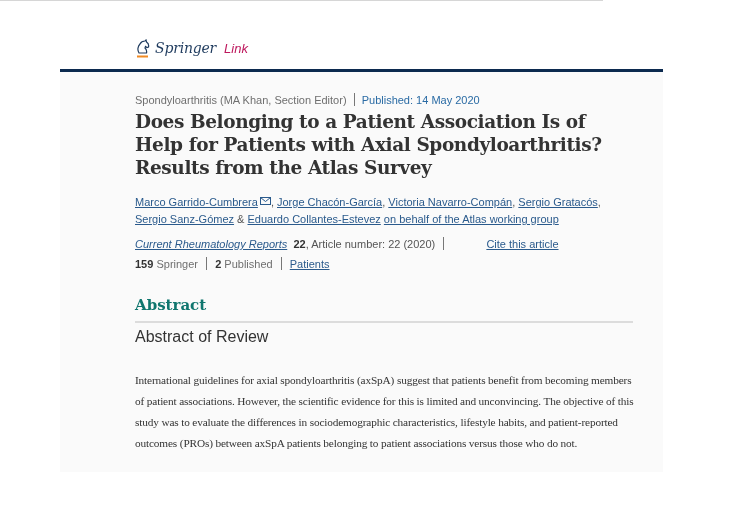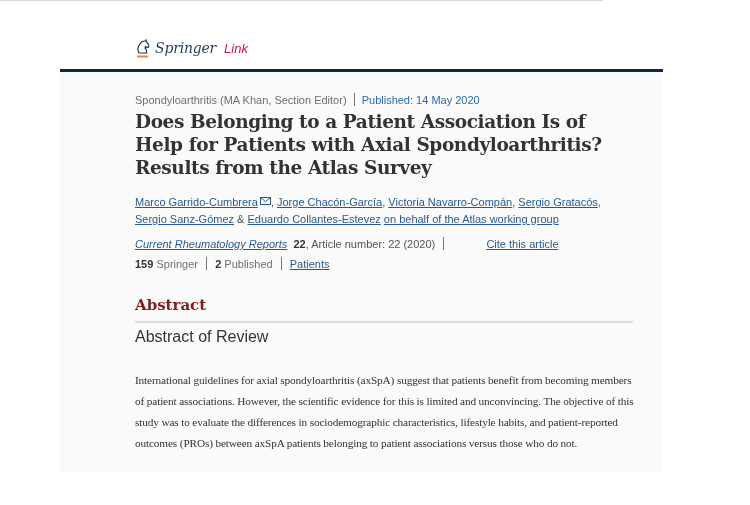--- a/index.html
+++ b/index.html
@@ -60,21 +60,21 @@
   }
 
   .metrics-line {
     position:absolute; left:135px; top:257px; font-size:11px; color:#6f6f6f; white-space:nowrap;
   }
   .metrics-line b { color:#333; }
   .metrics-line a { color:#2a5a8c; text-decoration:underline; }
 
   .abstract-heading {
     position:absolute; left:135px; top:296px; margin:0;
-    font-family:"DejaVu Serif", serif; font-weight:bold; font-size:15px; color:#7f1d1d;
+    font-family:"DejaVu Serif", serif; font-weight:bold; font-size:15px; color:#0f766e;
   }
   .abstract-rule {
     position:absolute; left:135px; top:321px; width:498px; height:2px; background:#dcdcdc;
   }
   .section-heading {
     position:absolute; left:135px; top:328px; margin:0;
     font-family:"Liberation Sans", sans-serif; font-weight:normal; font-size:16px; color:#333;
   }
   .abstract-text {
     position:absolute; left:135px; top:370px; width:505px; margin:0;

